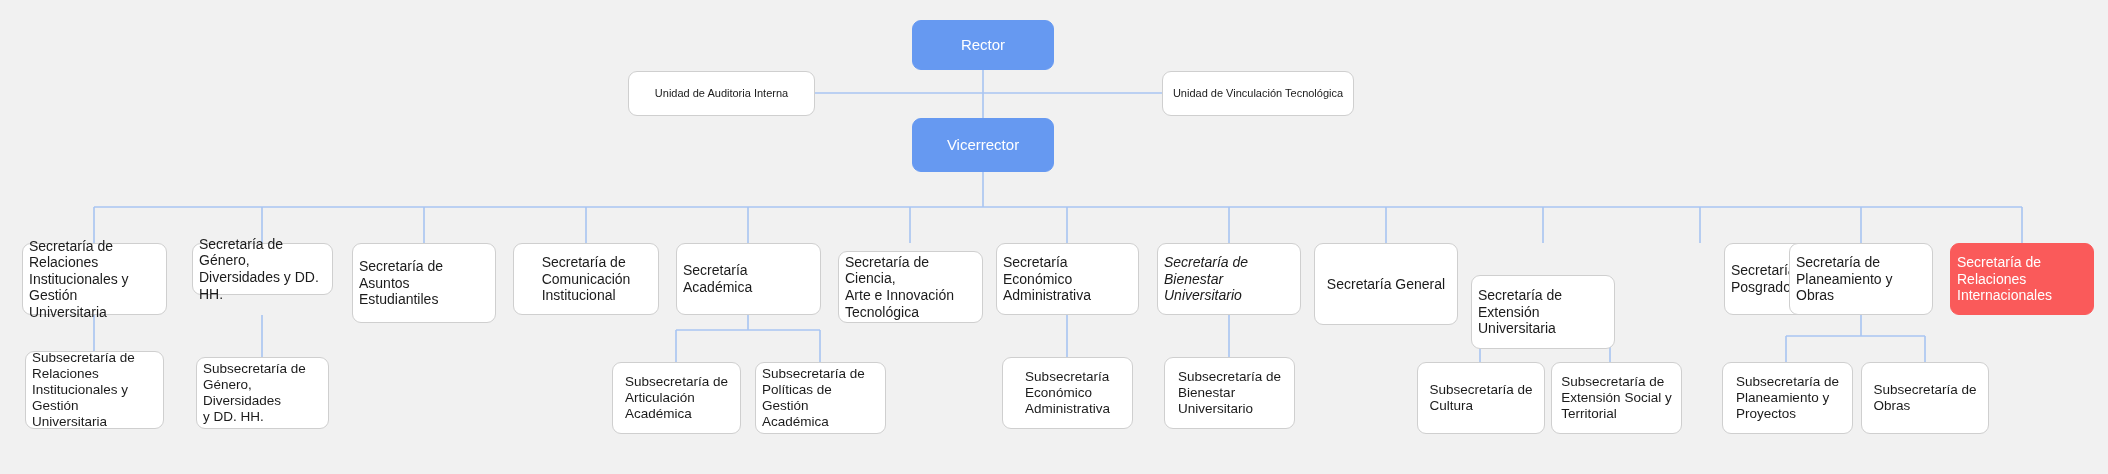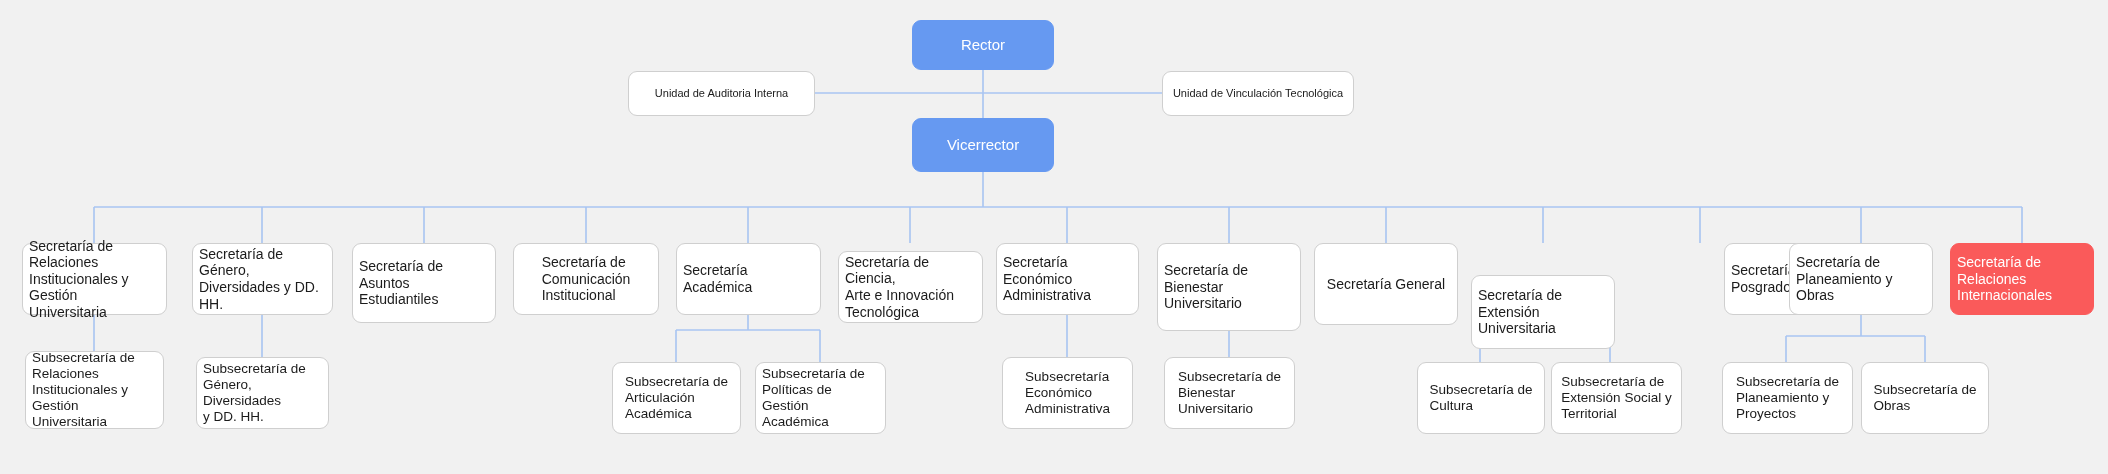--- a/index.html
+++ b/index.html
@@ -133,21 +133,21 @@
   <div class="node accent root" style="left:912px; top:118px; width:142px; height:54px;">
     <span>Vicerrector</span>
   </div>
 
   <div class="node plain sec" style="left:22px; top:243px; width:145px; height:72px;">
     <span>Secretaría de Relaciones
 Institucionales y Gestión
 Universitaria</span>
   </div>
 
-  <div class="node plain sec" style="left:192px; top:243px; width:141px; height:72px;">
+  <div class="node plain sec" style="left:192px; top:243px; width:141px; height:52px;">
     <span>Secretaría de Género,
 Diversidades y DD. HH.</span>
   </div>
 
   <div class="node plain sec" style="left:352px; top:243px; width:144px; height:80px;">
     <span>Secretaría de Asuntos
 Estudiantiles</span>
   </div>
 
   <div class="node plain sec" style="left:513px; top:243px; width:146px; height:72px;">
@@ -164,21 +164,21 @@
     <span>Secretaría de Ciencia,
 Arte e Innovación
 Tecnológica</span>
   </div>
 
   <div class="node plain sec" style="left:996px; top:243px; width:143px; height:72px;">
     <span>Secretaría Económico
 Administrativa</span>
   </div>
 
-  <div class="node plain sec" style="left:1157px; top:243px; width:144px; height:88px;">
+  <div class="node plain sec" style="left:1157px; top:243px; width:144px; height:72px;font-style:italic;">
     <span>Secretaría de Bienestar
 Universitario</span>
   </div>
 
   <div class="node plain sec" style="left:1314px; top:243px; width:144px; height:82px;">
     <span>Secretaría General</span>
   </div>
 
   <div class="node plain sec" style="left:1471px; top:243px; width:144px; height:74px;margin-top:32px;">
     <span>Secretaría de Extensión

